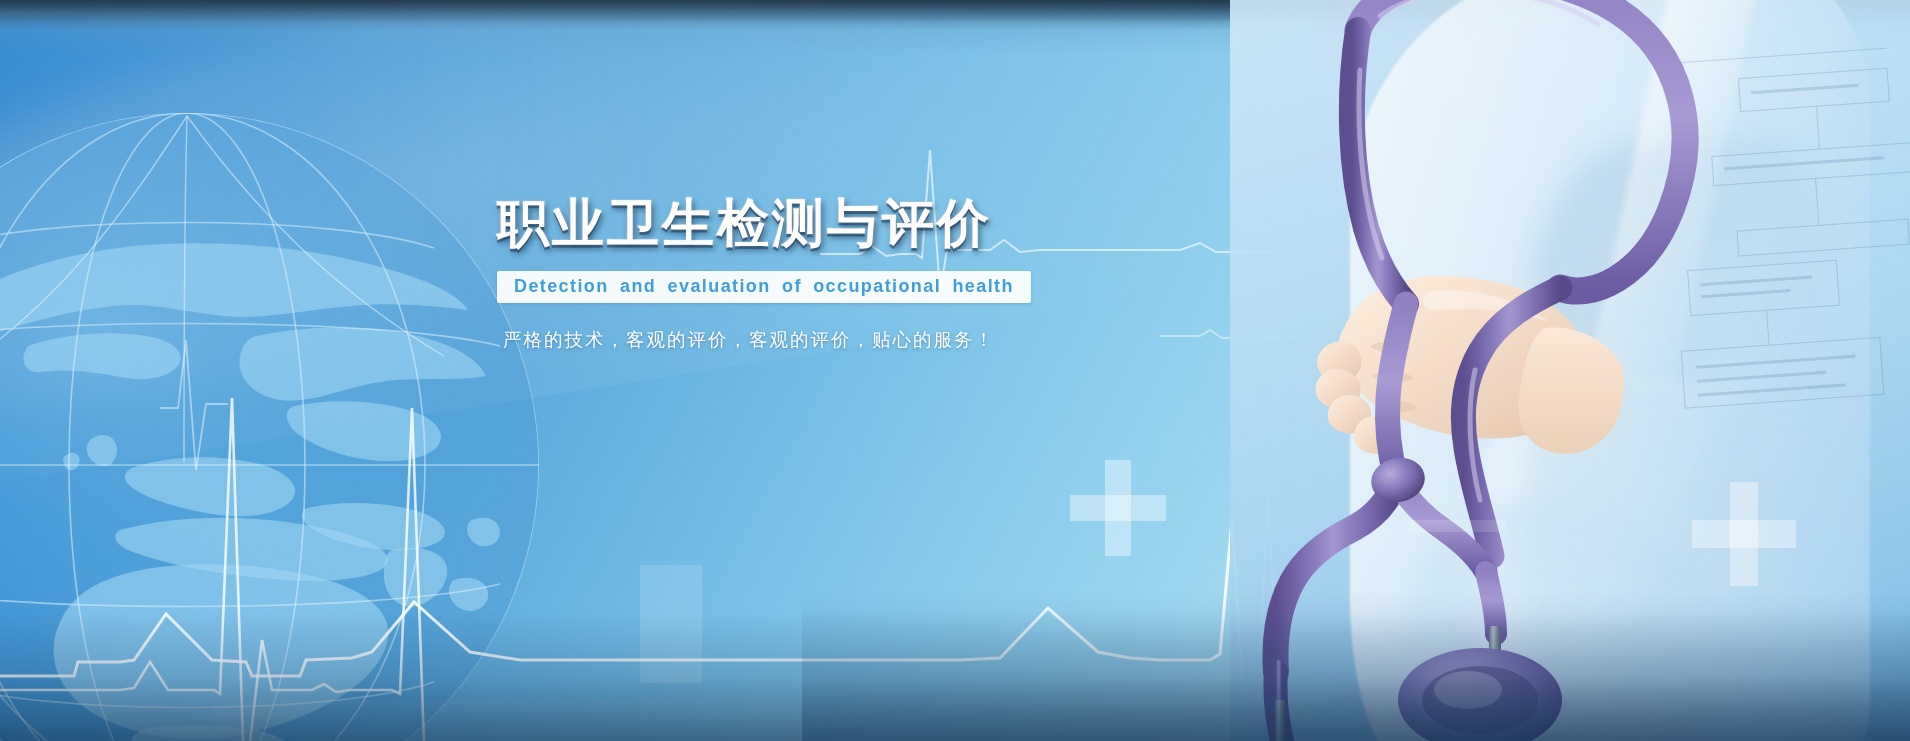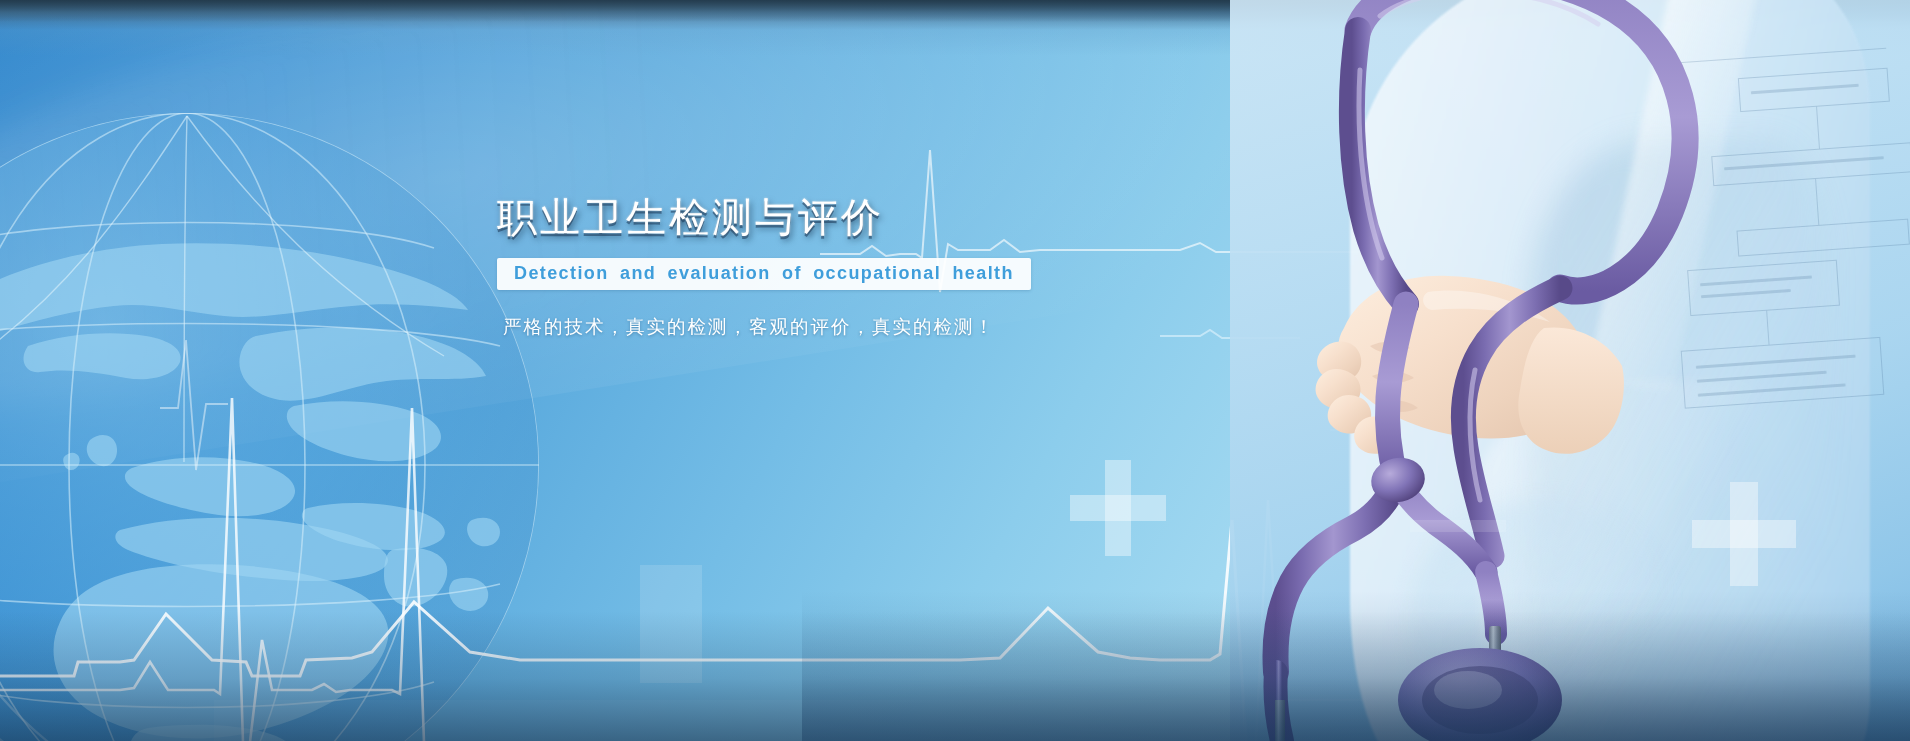--- a/index.html
+++ b/index.html
@@ -183,23 +183,23 @@
   .bar{ position:absolute; background:rgba(255,255,255,.14); }
 
   
   .copy{
     position:absolute;
     left:497px; top:196px;
     width:720px;
   }
   .title{
     margin:0;
-    font-size:40px;
+    font-size:52px;
     line-height:1.06;
-    font-weight:normal;
+    font-weight:bold;
     color:#ffffff;
     letter-spacing:3px;
     text-shadow:
       0 3px 0 rgba(25,55,85,.55),
       2px 4px 6px rgba(10,35,60,.60),
       0 0 2px rgba(255,255,255,.9);
     white-space:nowrap;
   }
   .subpill{
     display:inline-block;
@@ -503,16 +503,16 @@
   <div class="bg-foot"></div>
   <div class="bg-foot-right"></div>
 
   <div class="copy">
     <h1 class="title">职业卫生检测与评价</h1>
 
     <div class="subpill">
       <span>Detection  and  evaluation  of  occupational  health</span>
     </div>
 
-    <p class="tagline">严格的技术，真实的检测，客观的评价，真实的检测！</p>
+    <p class="tagline">严格的技术，客观的评价，客观的评价，贴心的服务！</p>
   </div>
 
 </div>
 
 </body></html>

